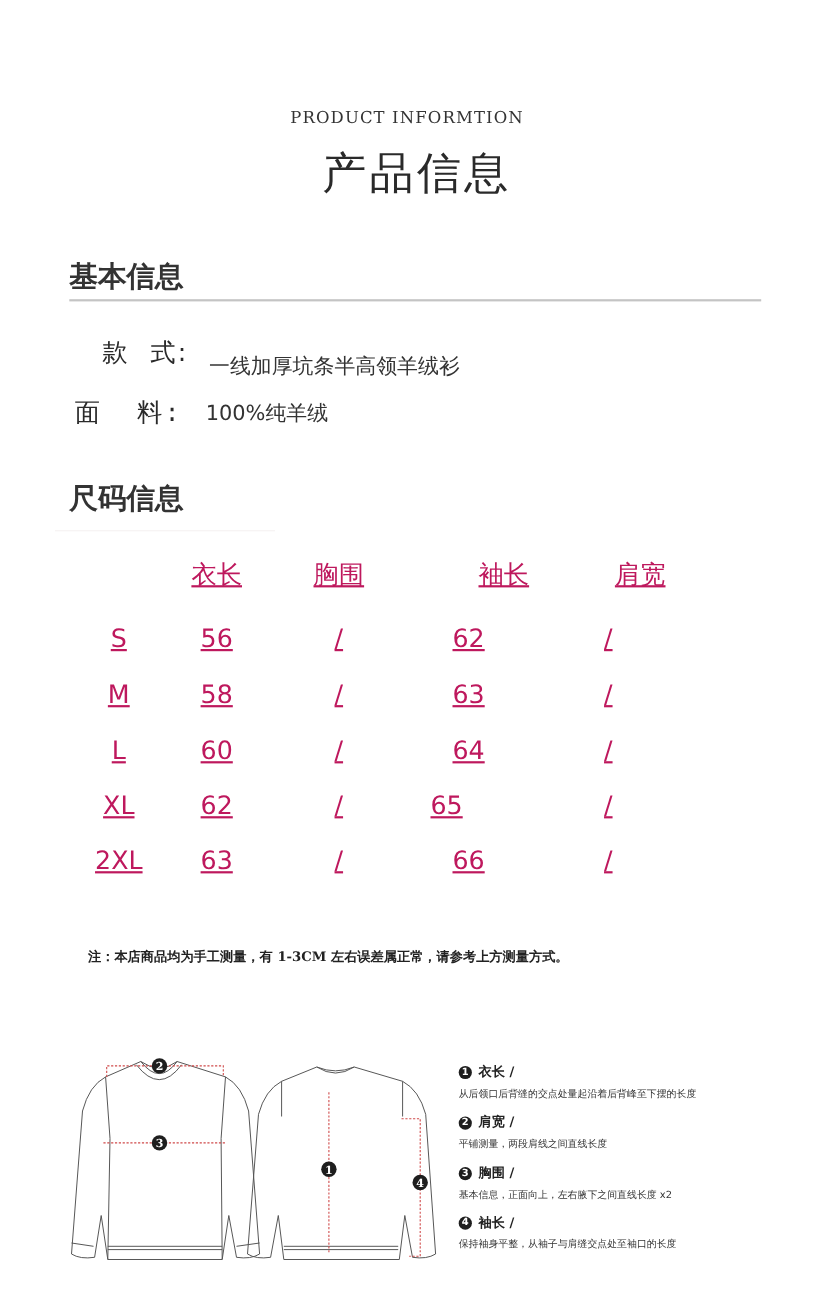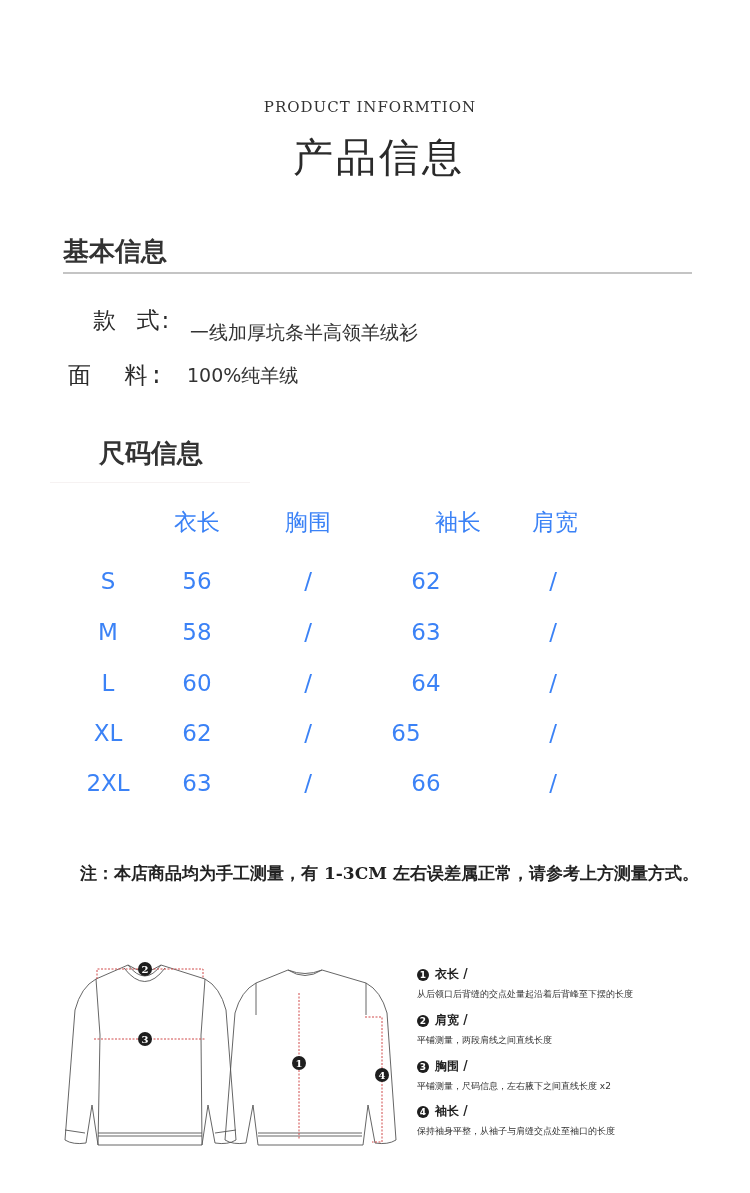--- a/index.html
+++ b/index.html
@@ -36,21 +36,21 @@
 
     .section-title {
       left: 63px;
       font-family: "DejaVu Serif", "Liberation Serif", serif;
       font-size: 26px;
       font-weight: bold;
       color: #333333;
       letter-spacing: 0px;
     }
     .sec-basic { top: 234px; }
-    .sec-size { top: 436px; margin-left: 36px; }
+    .sec-size { top: 436px; }
 
     .divider {
       top: 272px; left: 63px; width: 629px; height: 2px;
       background: #c4c4c4;
     }
     .divider-faint {
       top: 482px; left: 50px; width: 200px; height: 1px;
       background: #f6f2f2;
     }
 
@@ -67,28 +67,29 @@
     .row-style-label { top: 305px; margin-left: 25px; }
     .row-style-value { top: 308px; left: 190px; margin-top: 12px; }
     .row-fabric-label { top: 360px; font-family: Liberation Mono, monospace; }
     .row-fabric-value { top: 363px; left: 187px; }
 
     .tbl-cell {
       width: 100px;
       margin-left: -50px;
       text-align: center;
       font-size: 23px;
-      color: #3b82f6;
+      color: #be185d;
+      text-decoration: underline;
     }
     .tbl-head { top: 507px; }
 
     .note {
       top: 862px; left: 80px; width: 620px;
       font-family: "DejaVu Serif", "Liberation Serif", serif;
-      font-size: 17px;
+      font-size: 12px;
       font-weight: bold;
       color: #222222;
       white-space: nowrap;
     }
 
     .legend-item { left: 417px; }
     .legend-title {
       font-family: "DejaVu Serif", "Liberation Serif", serif;
       font-size: 12px;
       font-weight: bold;
@@ -134,21 +135,21 @@
 <div class="abs info-value row-fabric-value">100%纯羊绒</div>
 
 <div class="abs section-title sec-size">尺码信息</div>
 <div class="abs divider-faint"></div>
 
 <div>
 
   <div class="abs tbl-cell tbl-head" style="left:197px;">衣长</div>
   <div class="abs tbl-cell tbl-head" style="left:308px;">胸围</div>
   <div class="abs tbl-cell tbl-head" style="left:431px;text-align:right;">袖长</div>
-  <div class="abs tbl-cell tbl-head" style="left:555px;">肩宽</div>
+  <div class="abs tbl-cell tbl-head" style="left:555px;text-align:right;">肩宽</div>
 
   <div>
     <div class="abs tbl-cell" style="top:568px; left:108px;">S</div>
     <div class="abs tbl-cell" style="top:568px; left:197px;">56</div>
     <div class="abs tbl-cell" style="top:568px; left:308px;">/</div>
     <div class="abs tbl-cell" style="top:568px; left:426px;">62</div>
     <div class="abs tbl-cell" style="top:568px; left:553px;">/</div>
   </div>
 
   <div>
@@ -240,21 +241,21 @@
     <span class="badge">2</span>
     <span>肩宽 /</span>
   </div>
   <div class="legend-desc">平铺测量，两段肩线之间直线长度</div>
 </div>
 <div class="abs legend-item" style="top:1058px;">
   <div class="legend-title">
     <span class="badge">3</span>
     <span>胸围 /</span>
   </div>
-  <div class="legend-desc">平铺测量，尺码信息，左右腋下之间直线长度 x2</div>
+  <div class="legend-desc">基本信息，正面向上，左右腋下之间直线长度 x2</div>
 </div>
 <div class="abs legend-item" style="top:1103px;">
   <div class="legend-title">
     <span class="badge">4</span>
     <span>袖长 /</span>
   </div>
   <div class="legend-desc">保持袖身平整，从袖子与肩缝交点处至袖口的长度</div>
 </div>
 
 </body></html>

